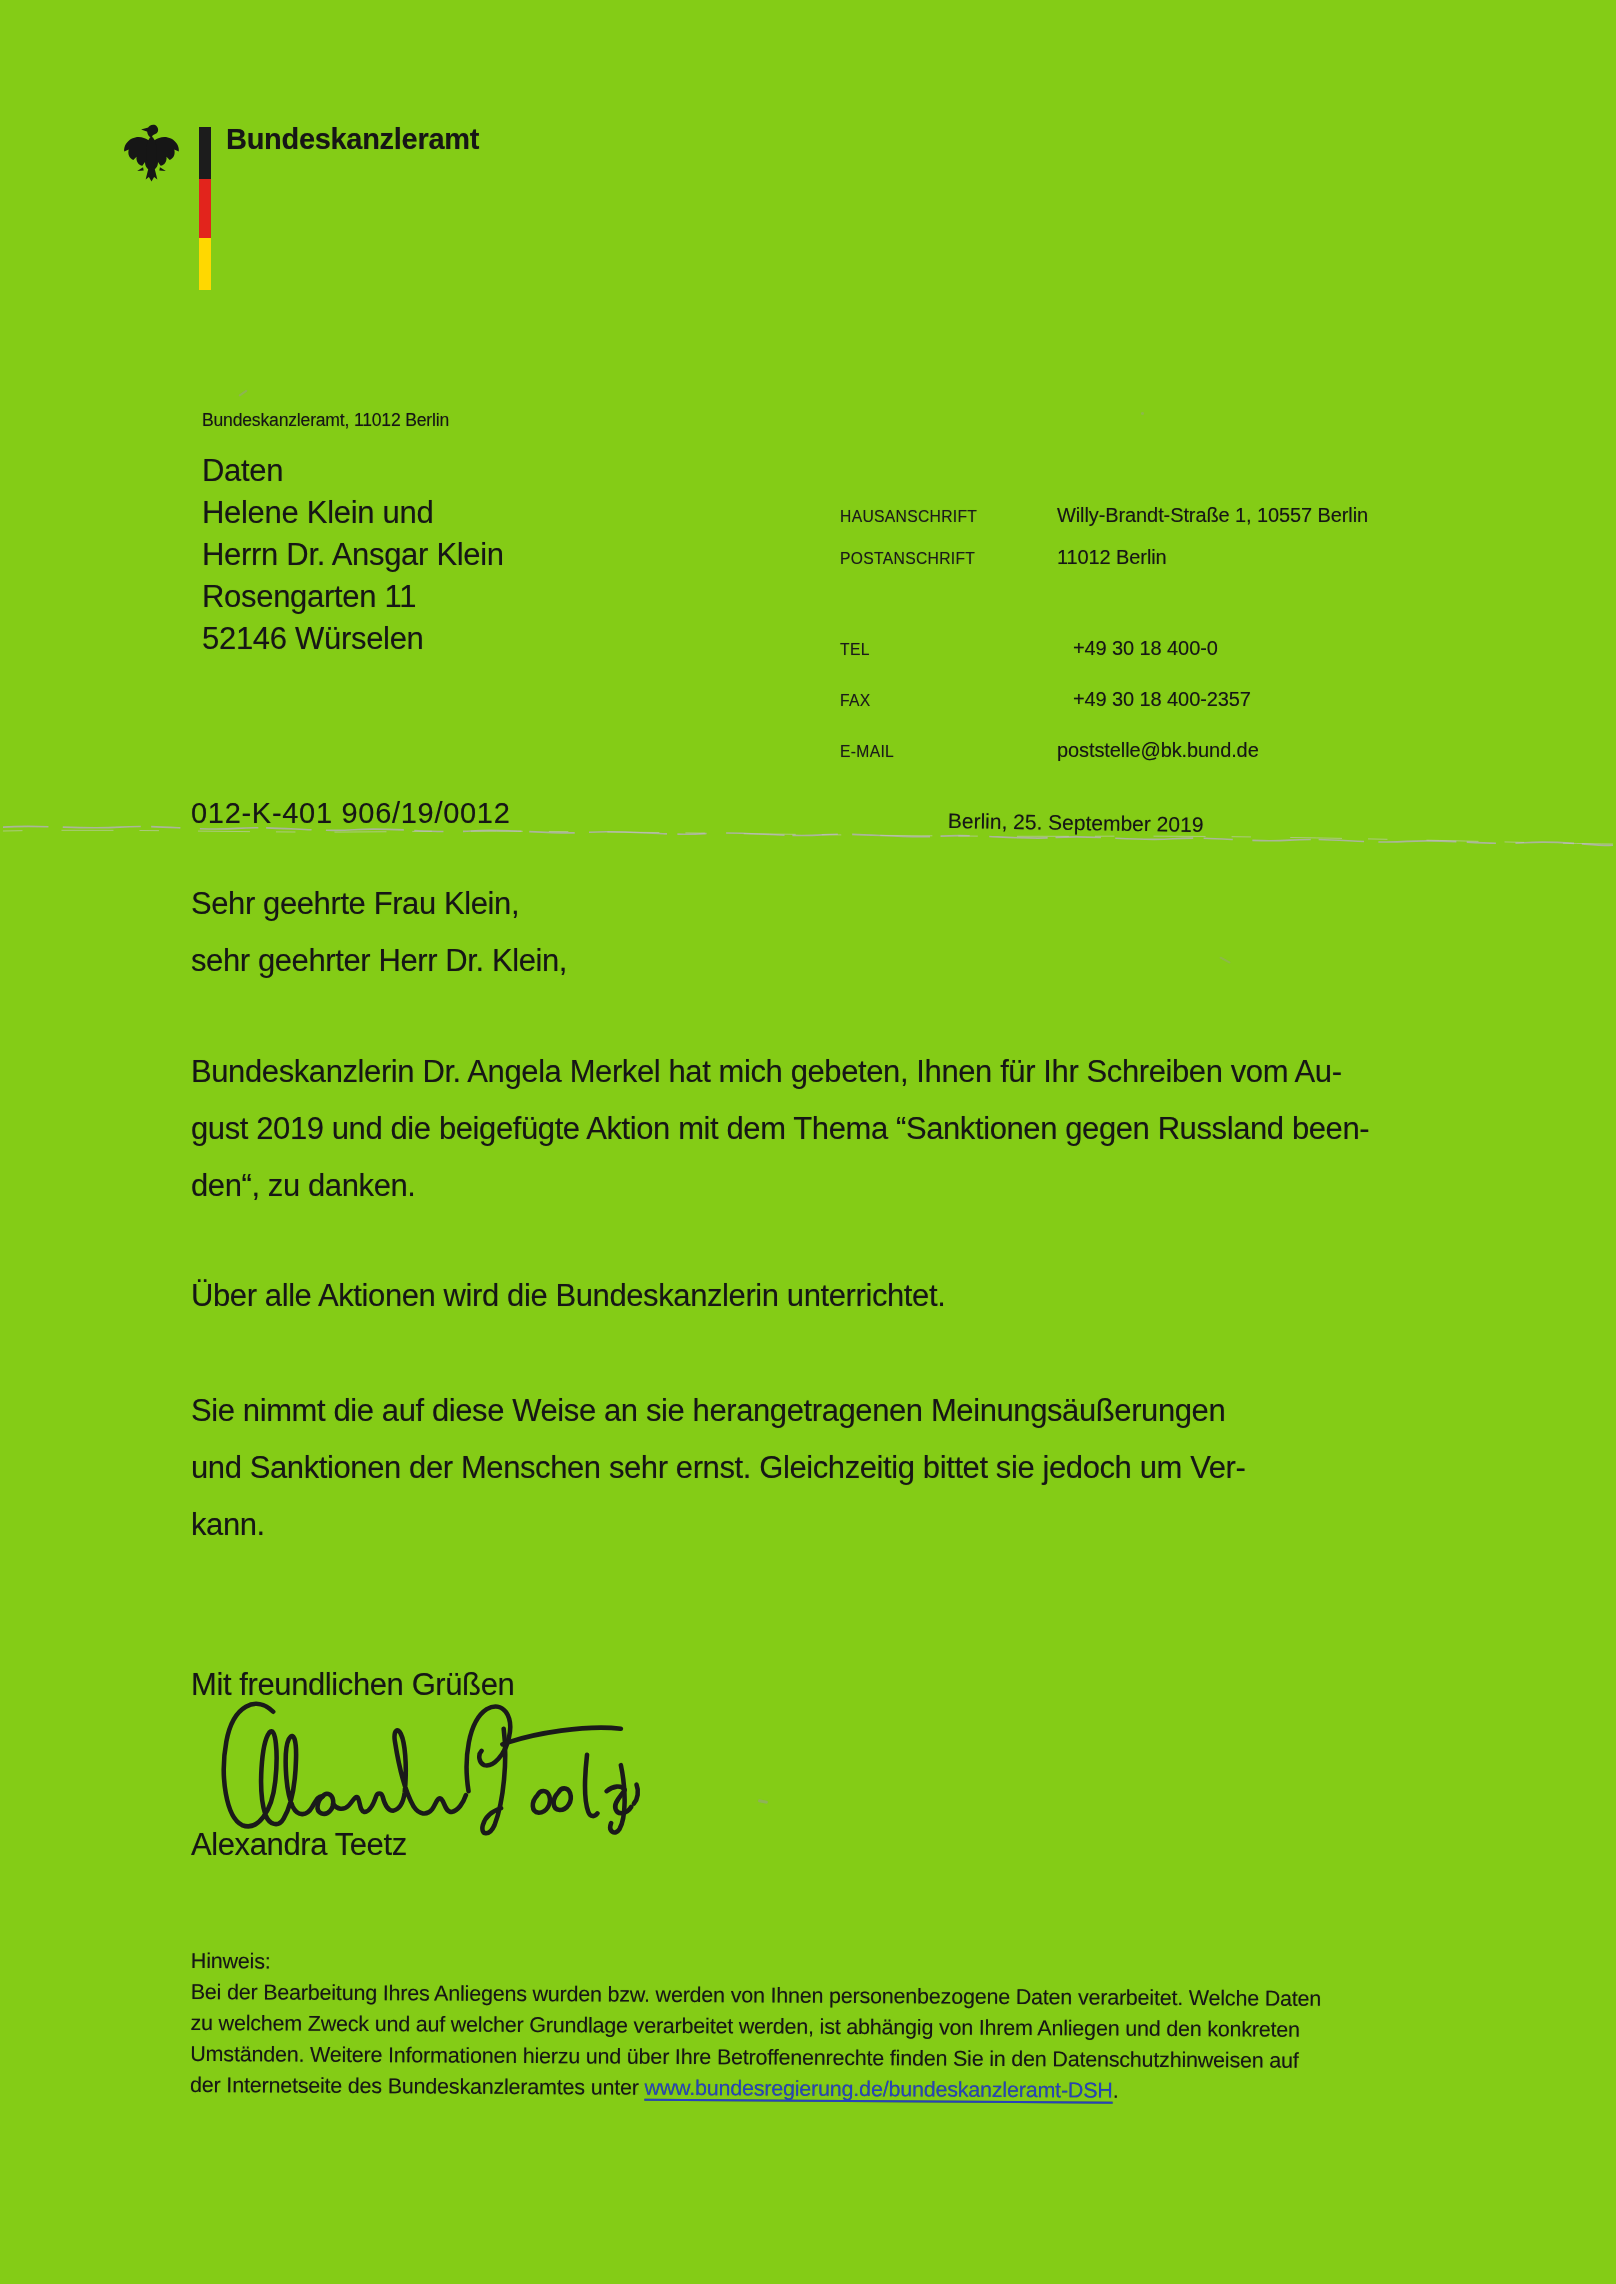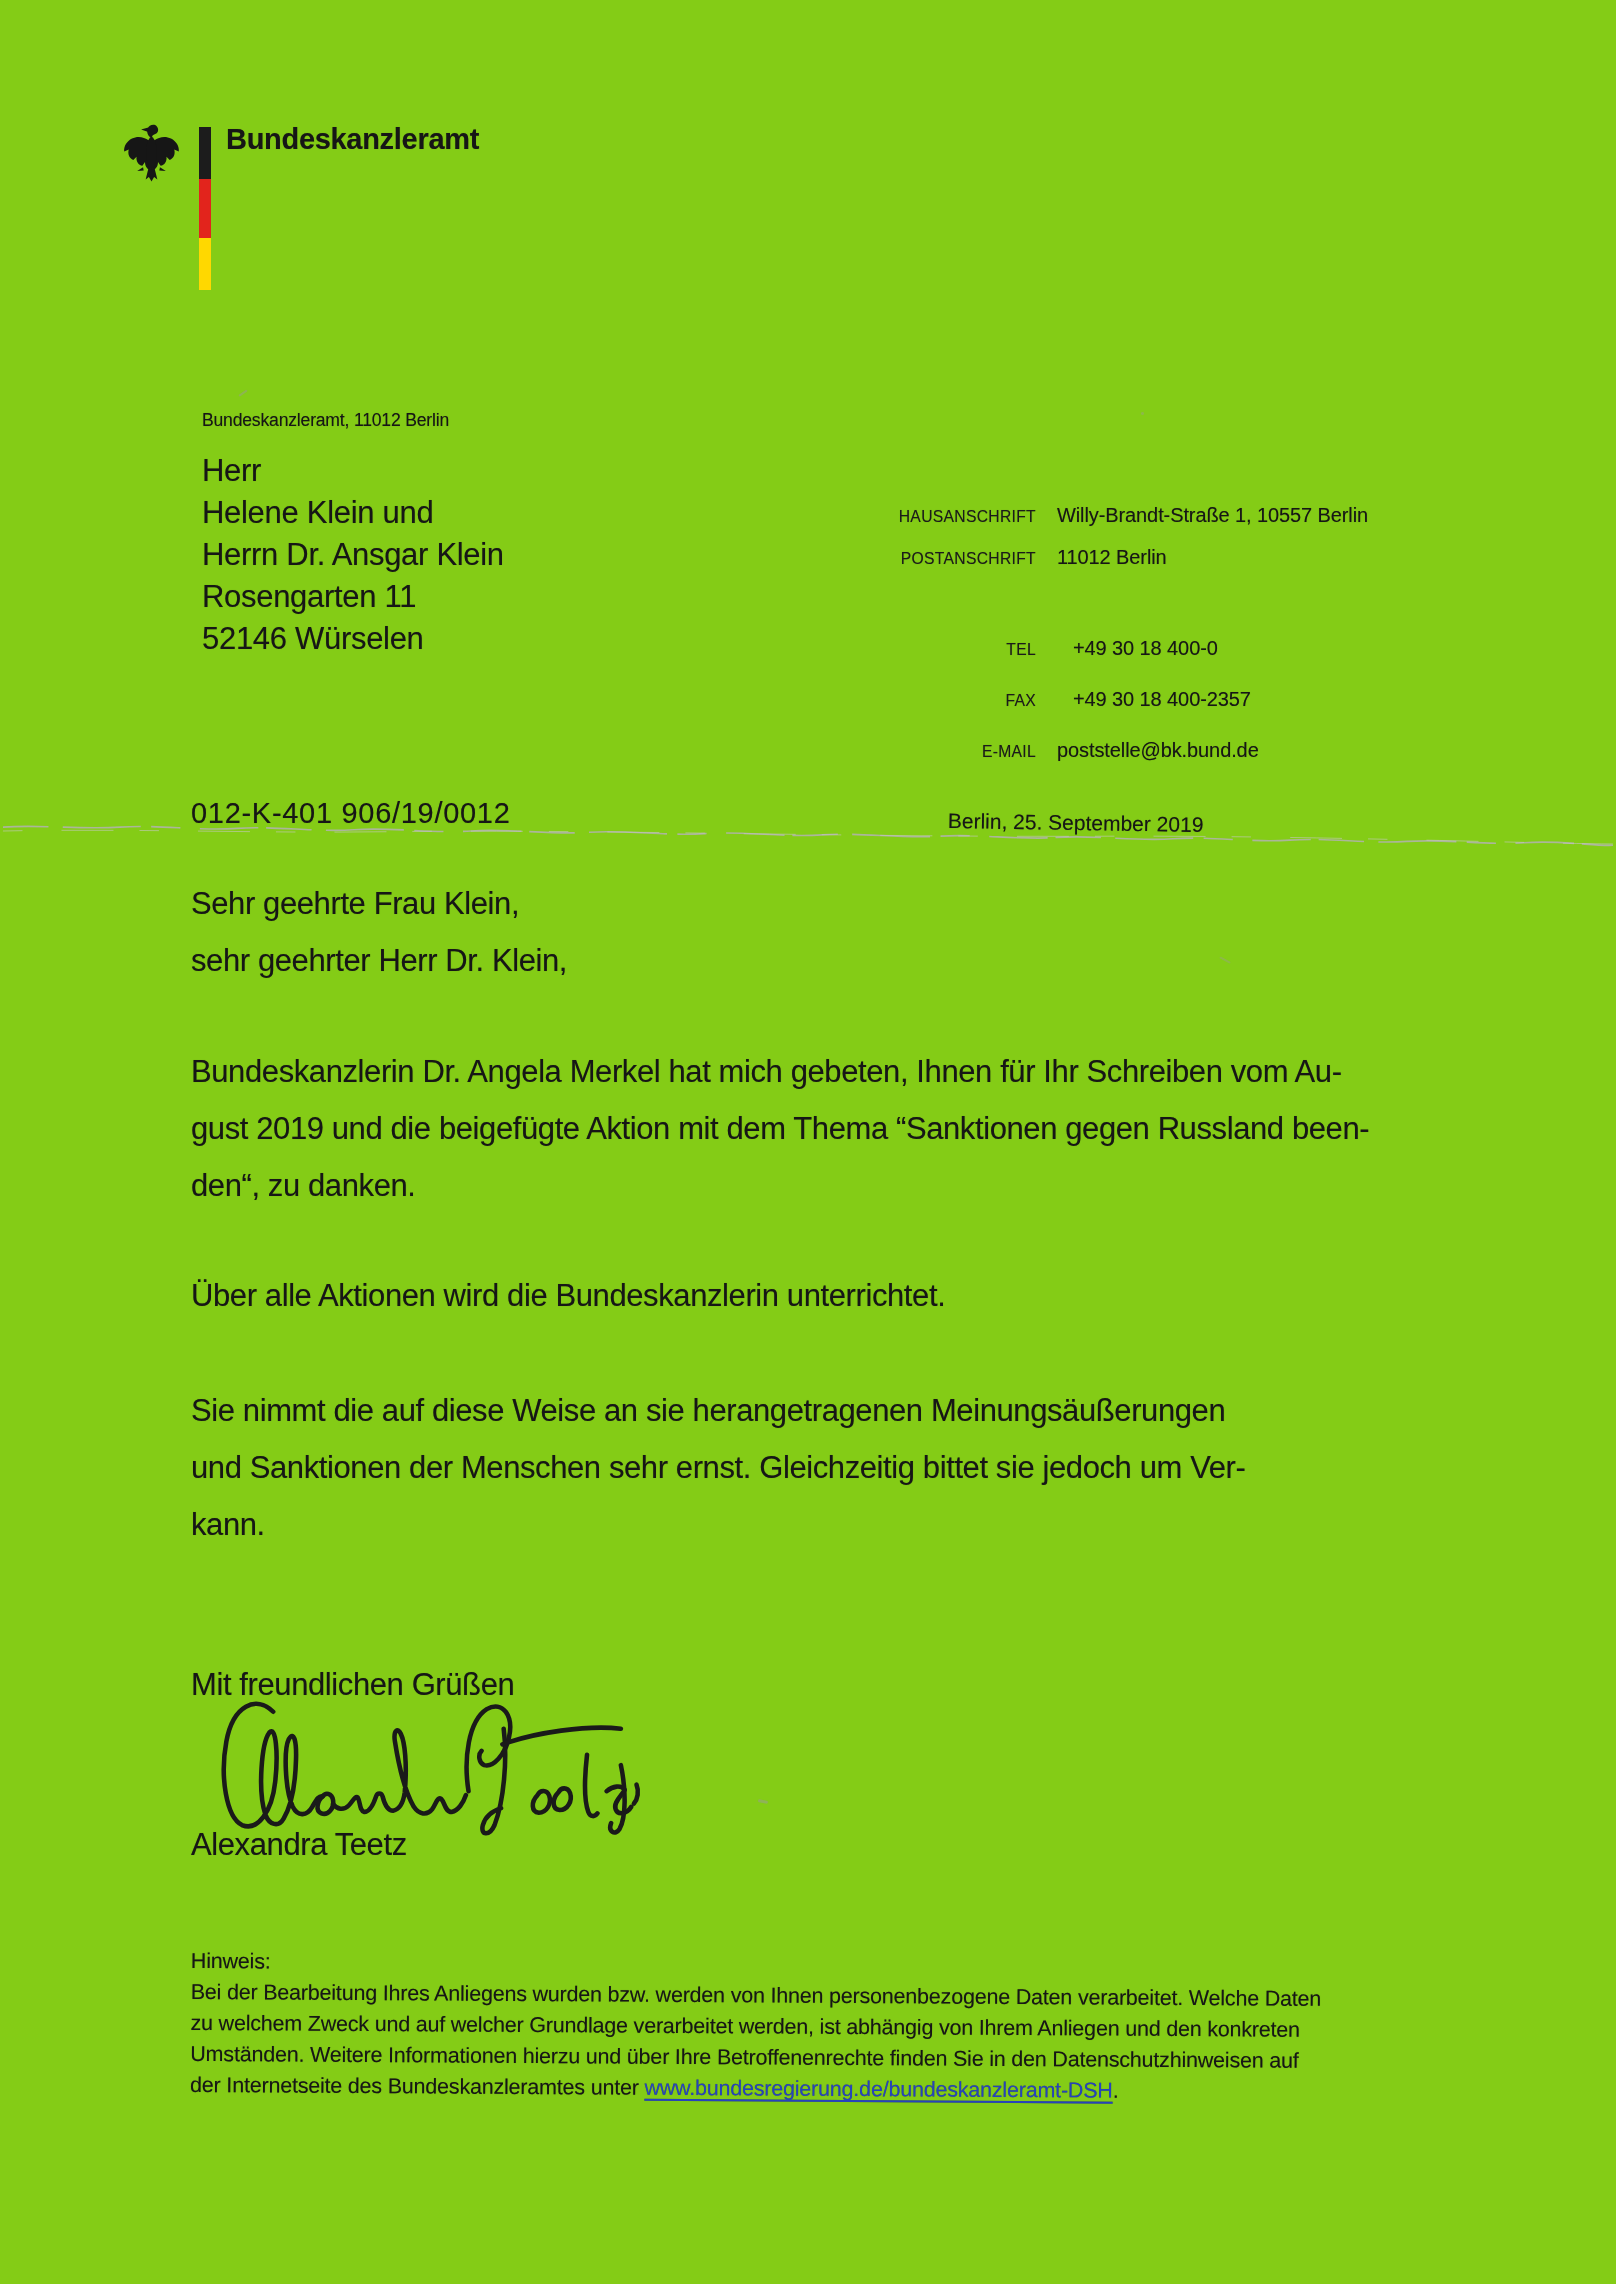--- a/index.html
+++ b/index.html
@@ -28,21 +28,21 @@
   
   .sender-line{ position:absolute; left:202px; top:410px; font-size:17.6px; letter-spacing:-0.2px; }
   .recipient{ position:absolute; left:202px; top:450px; font-size:31px; line-height:42px; letter-spacing:-0.3px; }
 
   
   .contact{ position:absolute; left:840px; top:504px; }
   .c-row{ display:flex; align-items:baseline; height:29px; }
   .c-row.m1{ margin-bottom:13px; }
   .c-row.m2{ margin-bottom:62px; }
   .c-row.m3{ margin-bottom:22px;gap:16px; }
-  .c-label{ display:inline-block; width:196px; text-align:right; margin-right:21px;
+  .c-label{ display:inline-block; width:196px; text-align:left; margin-right:21px;
             font-size:15.7px; letter-spacing:0.3px; color:#1b1b1b; }
   .c-value{ font-size:20px; letter-spacing:-0.1px; }
 
   
   .file-ref{ position:absolute; left:191px; top:797px; font-size:29px; letter-spacing:0.7px; }
   .dateline{ position:absolute; left:948px; top:809px; font-size:21px;
              transform:rotate(0.9deg); transform-origin:left top; }
 
   
   .crease{ position:absolute; left:0; top:818px; }
@@ -92,21 +92,21 @@
     <div class="seg-black" style="background:#1c1c1c"></div>
     <div class="seg-red" style="background:#e2241c"></div>
     <div class="seg-gold" style="background:#ffd800"></div>
   </div>
 
   <div class="agency-title ink">Bundeskanzleramt</div>
 
   <div class="sender-line ink">Bundeskanzleramt, 11012 Berlin</div>
 
   <div class="recipient ink">
-    <div>Herr</div>
+    <div>Daten</div>
     <div>Helene Klein und</div>
     <div>Herrn Dr. Ansgar Klein</div>
     <div>Rosengarten 11</div>
     <div>52146 Würselen</div>
   </div>
 
   <div class="contact">
     <div class="c-row m1">
       <span class="c-label ink">HAUSANSCHRIFT</span>
       <span class="c-value ink">Willy-Brandt-Straße 1, 10557 Berlin</span>

